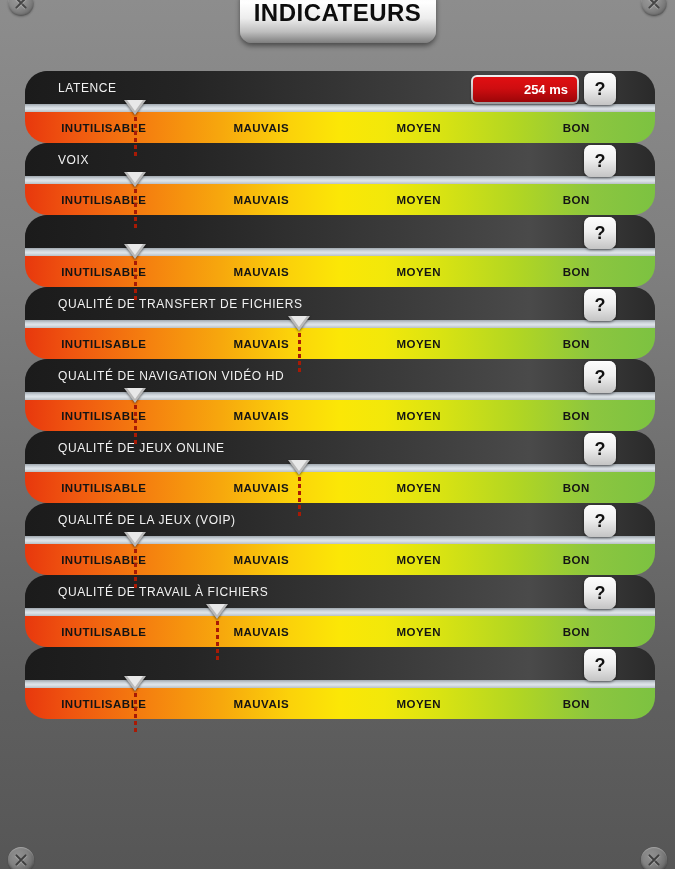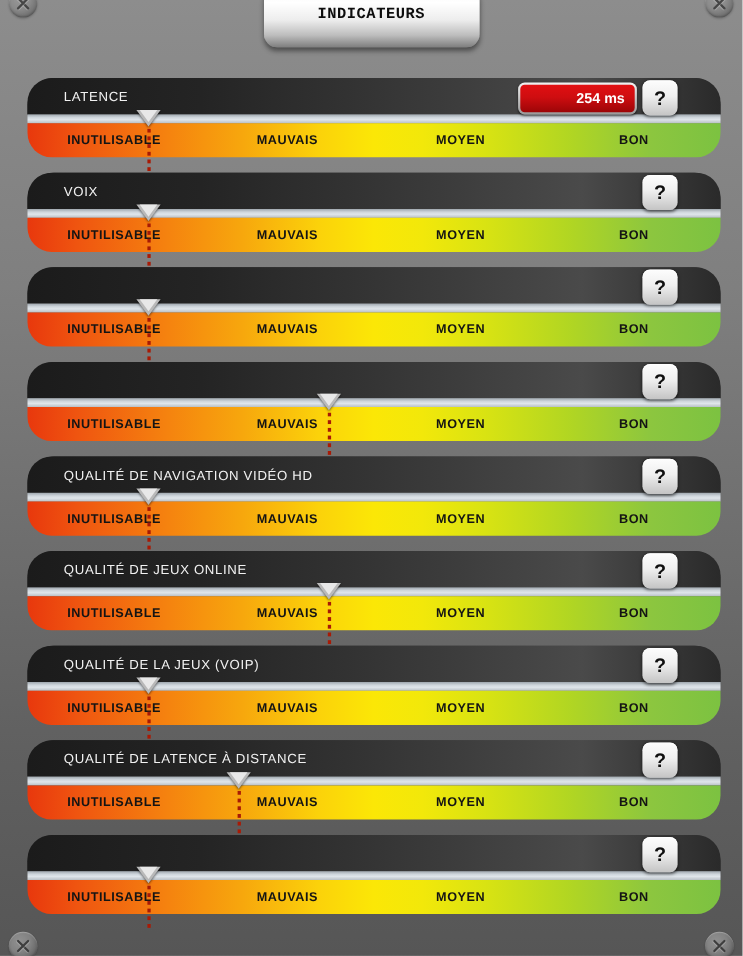--- a/index.html
+++ b/index.html
@@ -54,39 +54,37 @@
     border-radius: 12px;
     background: linear-gradient(180deg, #f4f4f4 0%, #ffffff 26%, #ededed 55%,
                                 #bdbdbd 80%, #7e7e7e 100%);
     box-shadow: 0 3px 5px rgba(0,0,0,0.45), inset 0 1px 0 rgba(255,255,255,0.9);
     display: flex;
     align-items: center;
     justify-content: center;
     padding-bottom: 6px;
   }
   .title-banner .title-text {
-    font-size: 14px;
+    font-size: 24px;
     font-weight: bold;
     letter-spacing: 0.5px;
     color: #0d0d0d;
-    font-family: Liberation Mono, monospace;
   }
 
   
   .rows {
     position: absolute;
     left: 25px;
     top: 71px;
     width: 630px;
   }
 
   .ind-row {
     position: relative;
     height: 72px;
-    margin-bottom: 14px;
     border-radius: 26px 26px 26px 26px;
   }
 
   
   .row-head {
     position: relative;
     height: 33px;
     border-radius: 22px 22px 0 0;
     background: linear-gradient(90deg, #1b1b1b 0%, #242424 25%, #3a3a3a 58%,
                                 #4a4a4a 80%, #2a2a2a 100%);
@@ -311,20 +309,21 @@
           <span>BON</span>
         </div>
       <div class="marker" style="left:17.5%">
         <div class="tri"></div>
         <div class="dots"></div>
       </div>
     </div>
   </div>
     <div class="ind-row">
     <div class="row-head">
+      <span class="row-label">QUALITÉ DE TRANSFERT DE FICHIERS</span>
 
       <div class="help-btn">?</div>
     </div>
     <div class="row-divider"></div>
     <div class="row-gauge">
       <div class="gauge-scale">
           <span>INUTILISABLE</span>
           <span>MAUVAIS</span>
           <span>MOYEN</span>
           <span>BON</span>
@@ -390,21 +389,21 @@
           <span>BON</span>
         </div>
       <div class="marker" style="left:17.5%">
         <div class="tri"></div>
         <div class="dots"></div>
       </div>
     </div>
   </div>
     <div class="ind-row">
     <div class="row-head">
-      <span class="row-label">QUALITÉ DE LATENCE À DISTANCE</span>
+      <span class="row-label">QUALITÉ DE TRAVAIL À FICHIERS</span>
 
       <div class="help-btn">?</div>
     </div>
     <div class="row-divider"></div>
     <div class="row-gauge">
       <div class="gauge-scale">
           <span>INUTILISABLE</span>
           <span>MAUVAIS</span>
           <span>MOYEN</span>
           <span>BON</span>

